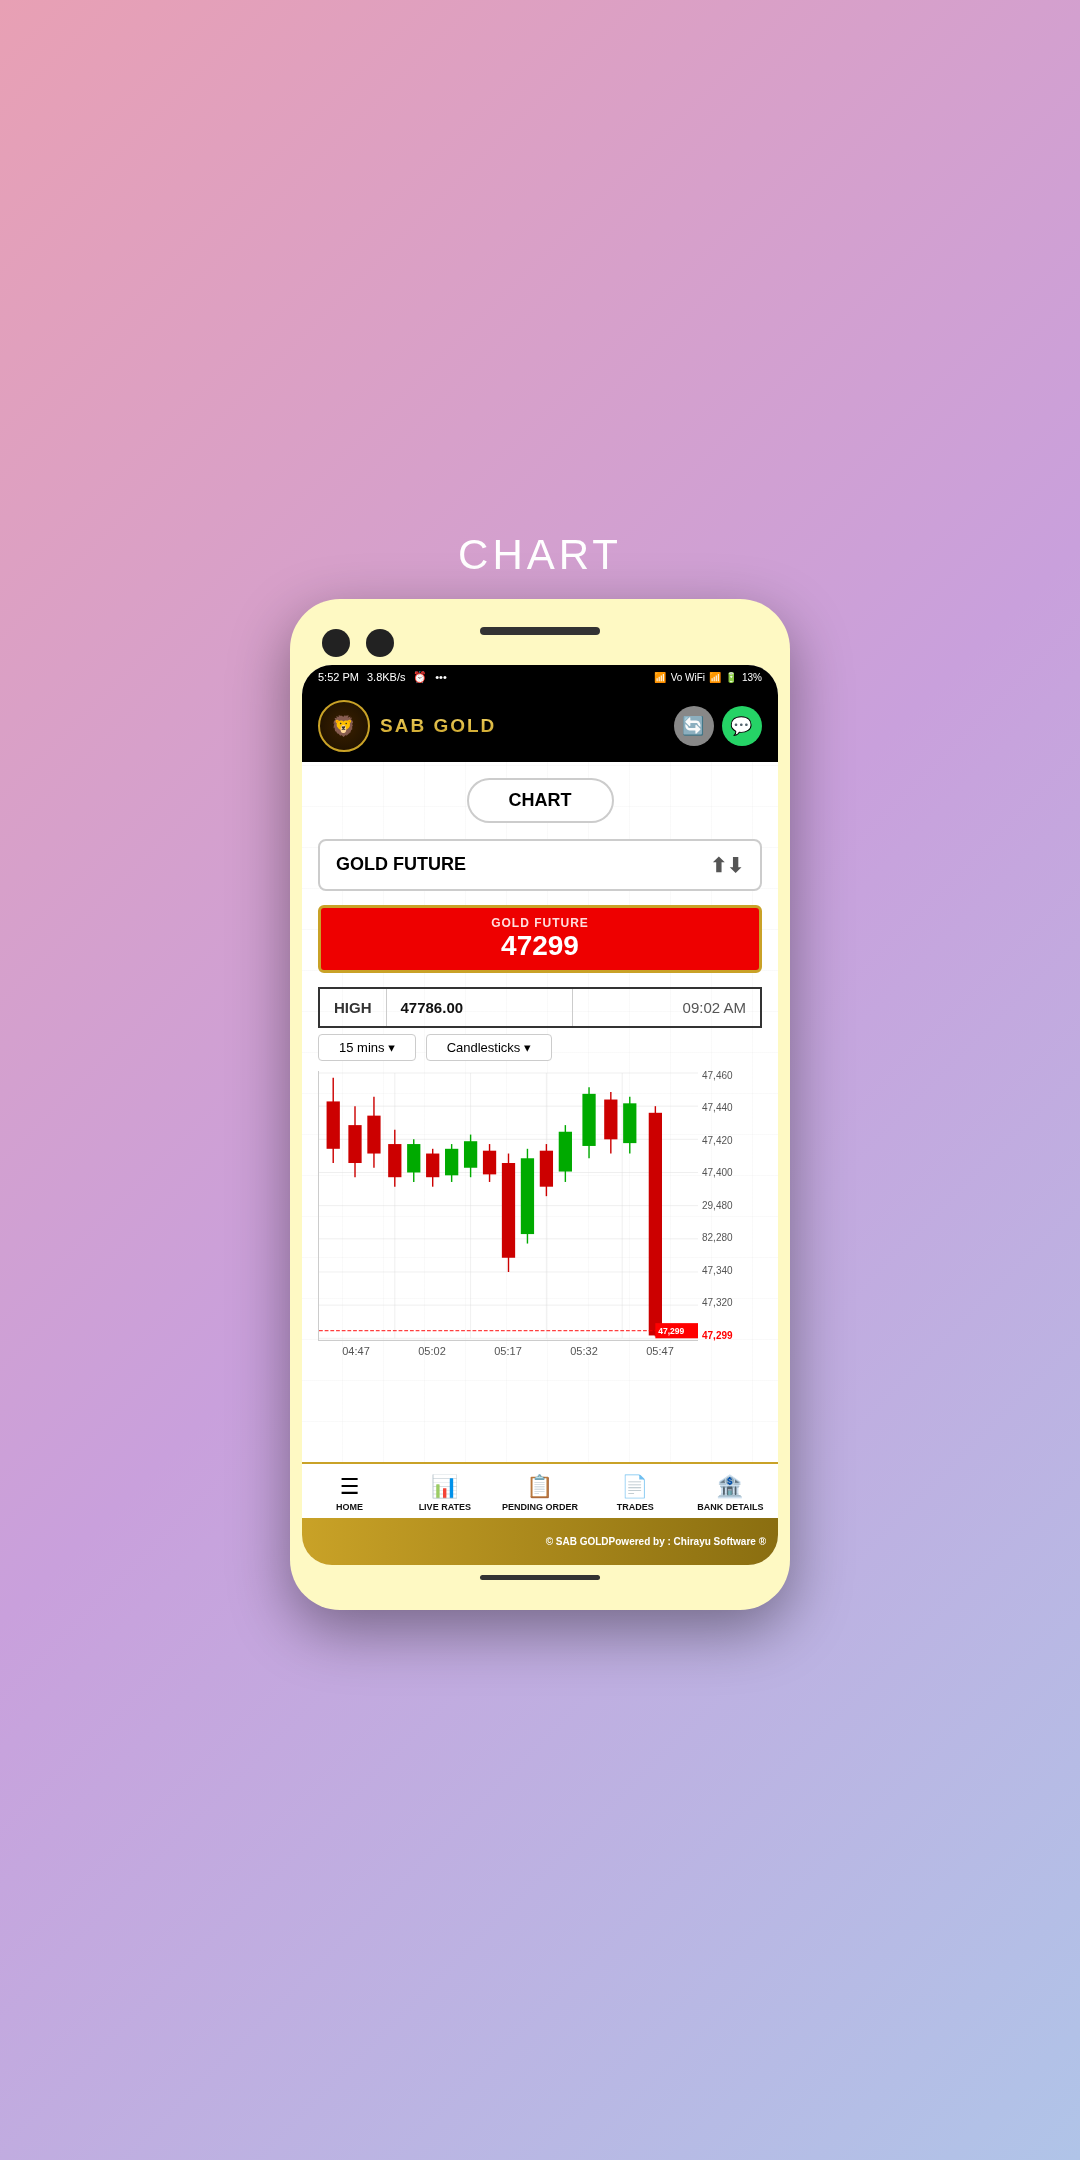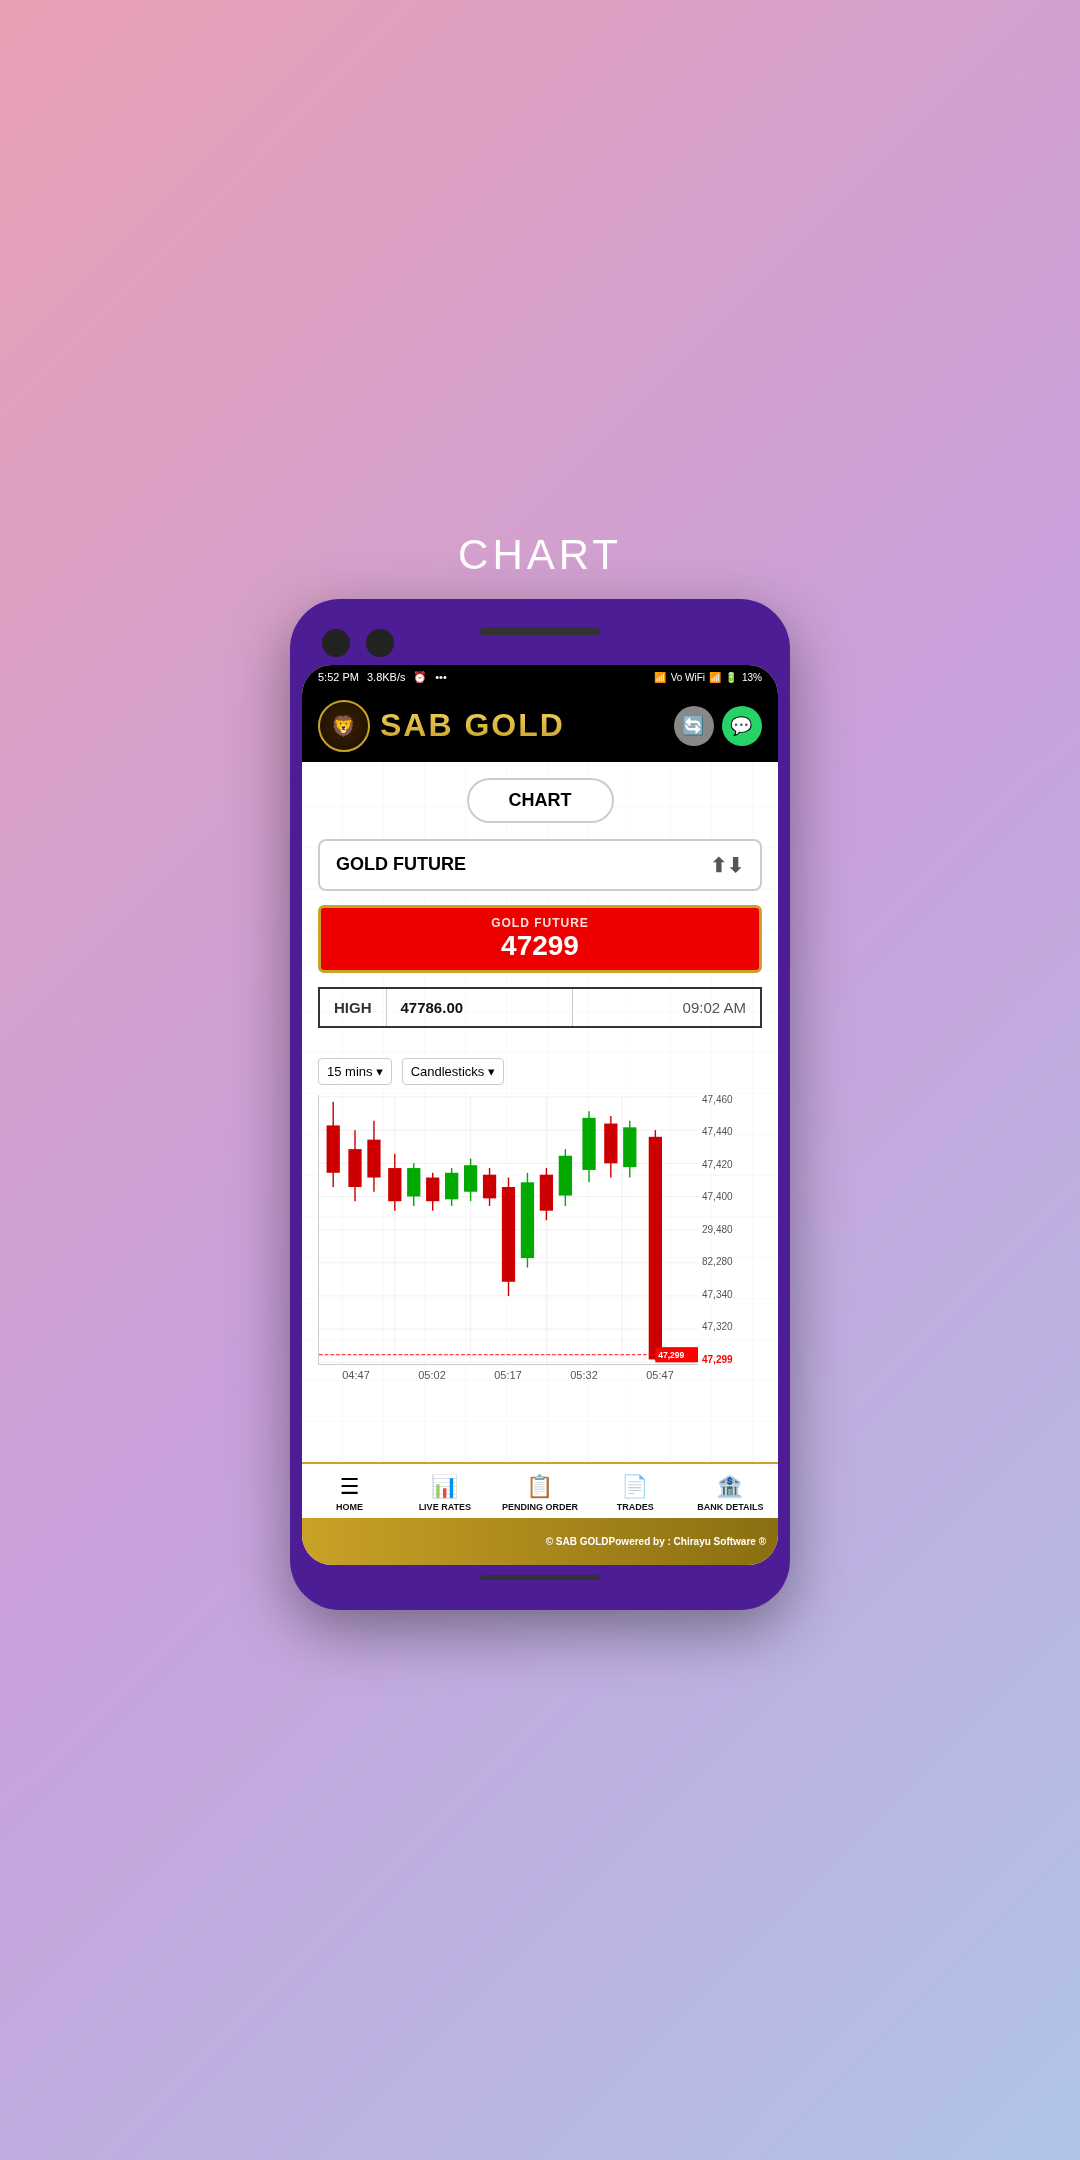--- a/index.html
+++ b/index.html
@@ -21,21 +21,21 @@
     }
     .page-title {
       color: white;
       font-size: 42px;
       font-weight: 300;
       letter-spacing: 4px;
       margin-bottom: 20px;
     }
     .phone-frame {
       width: 500px;
-      background: #4c1d95;
+      background: #fef9c3;
       border-radius: 50px;
       padding: 20px 12px 30px;
       box-shadow: 0 20px 60px rgba(0,0,0,0.4);
       position: relative;
     }
     .phone-speaker {
       width: 120px;
       height: 8px;
       background: #333;
       border-radius: 4px;
@@ -84,21 +84,21 @@
       height: 52px;
       border-radius: 50%;
       border: 2px solid #c9a227;
       background: radial-gradient(circle, #3a2000, #1a0f00);
       display: flex;
       align-items: center;
       justify-content: center;
       font-size: 20px;
     }
     .app-name {
-      font-size: 32px;
+      font-size: 19px;
       font-weight: bold;
       background: linear-gradient(to bottom, #f0d060, #c9a227);
       -webkit-background-clip: text;
       -webkit-text-fill-color: transparent;
       letter-spacing: 2px;
     }
     .header-icons { display: flex; gap: 8px; }
     .header-icon-btn {
       width: 40px;
       height: 40px;
@@ -183,28 +183,27 @@
     .price-time { color: #555; font-size: 13px; text-align: right; }
     .chart-controls {
       display: flex;
       gap: 10px;
       margin-bottom: 10px;
       align-items: center;
     }
     .ctrl-select {
       border: 1px solid #ccc;
       border-radius: 4px;
-      padding: 5px 8px;
+      padding: 5px 20px;
       font-size: 13px;
       cursor: pointer;
       background: white;
       display: flex;
       align-items: center;
       gap: 4px;
-      margin-top: 24px;
     }
     .candlestick-chart {
       flex: 1;
       position: relative;
       border-left: 1px solid #ccc;
       border-bottom: 1px solid #ccc;
     }
     .chart-svg {
       width: 100%;
       height: 100%;

